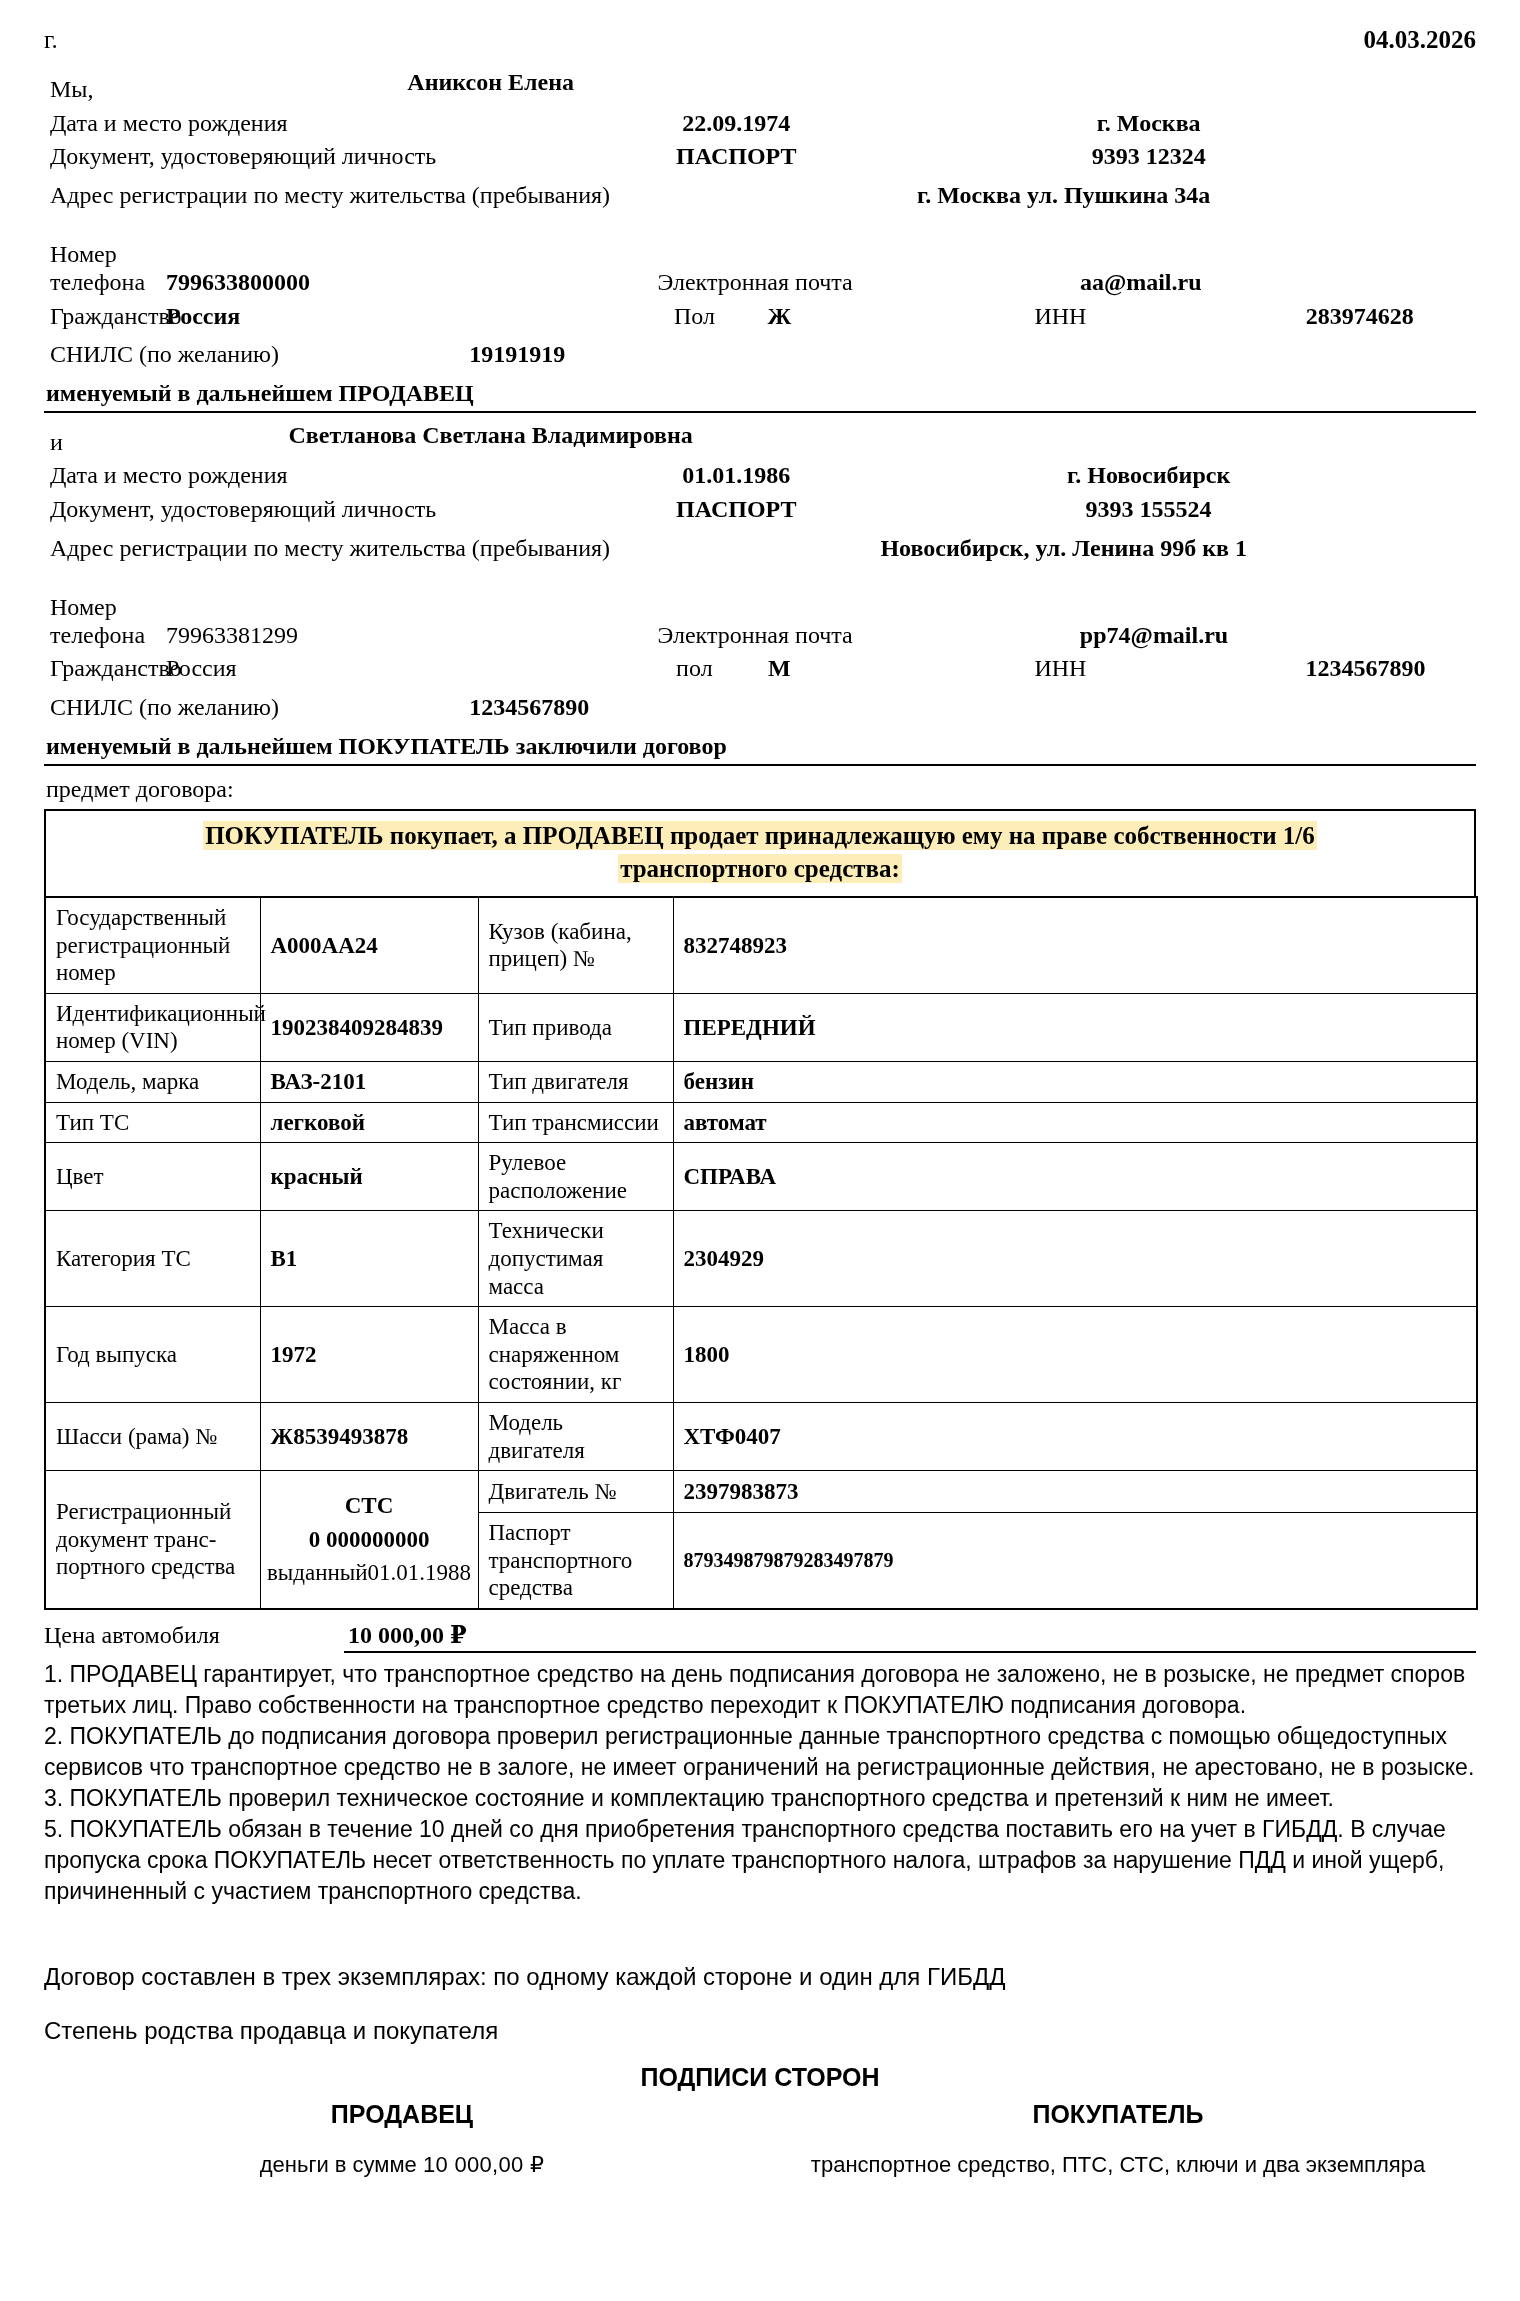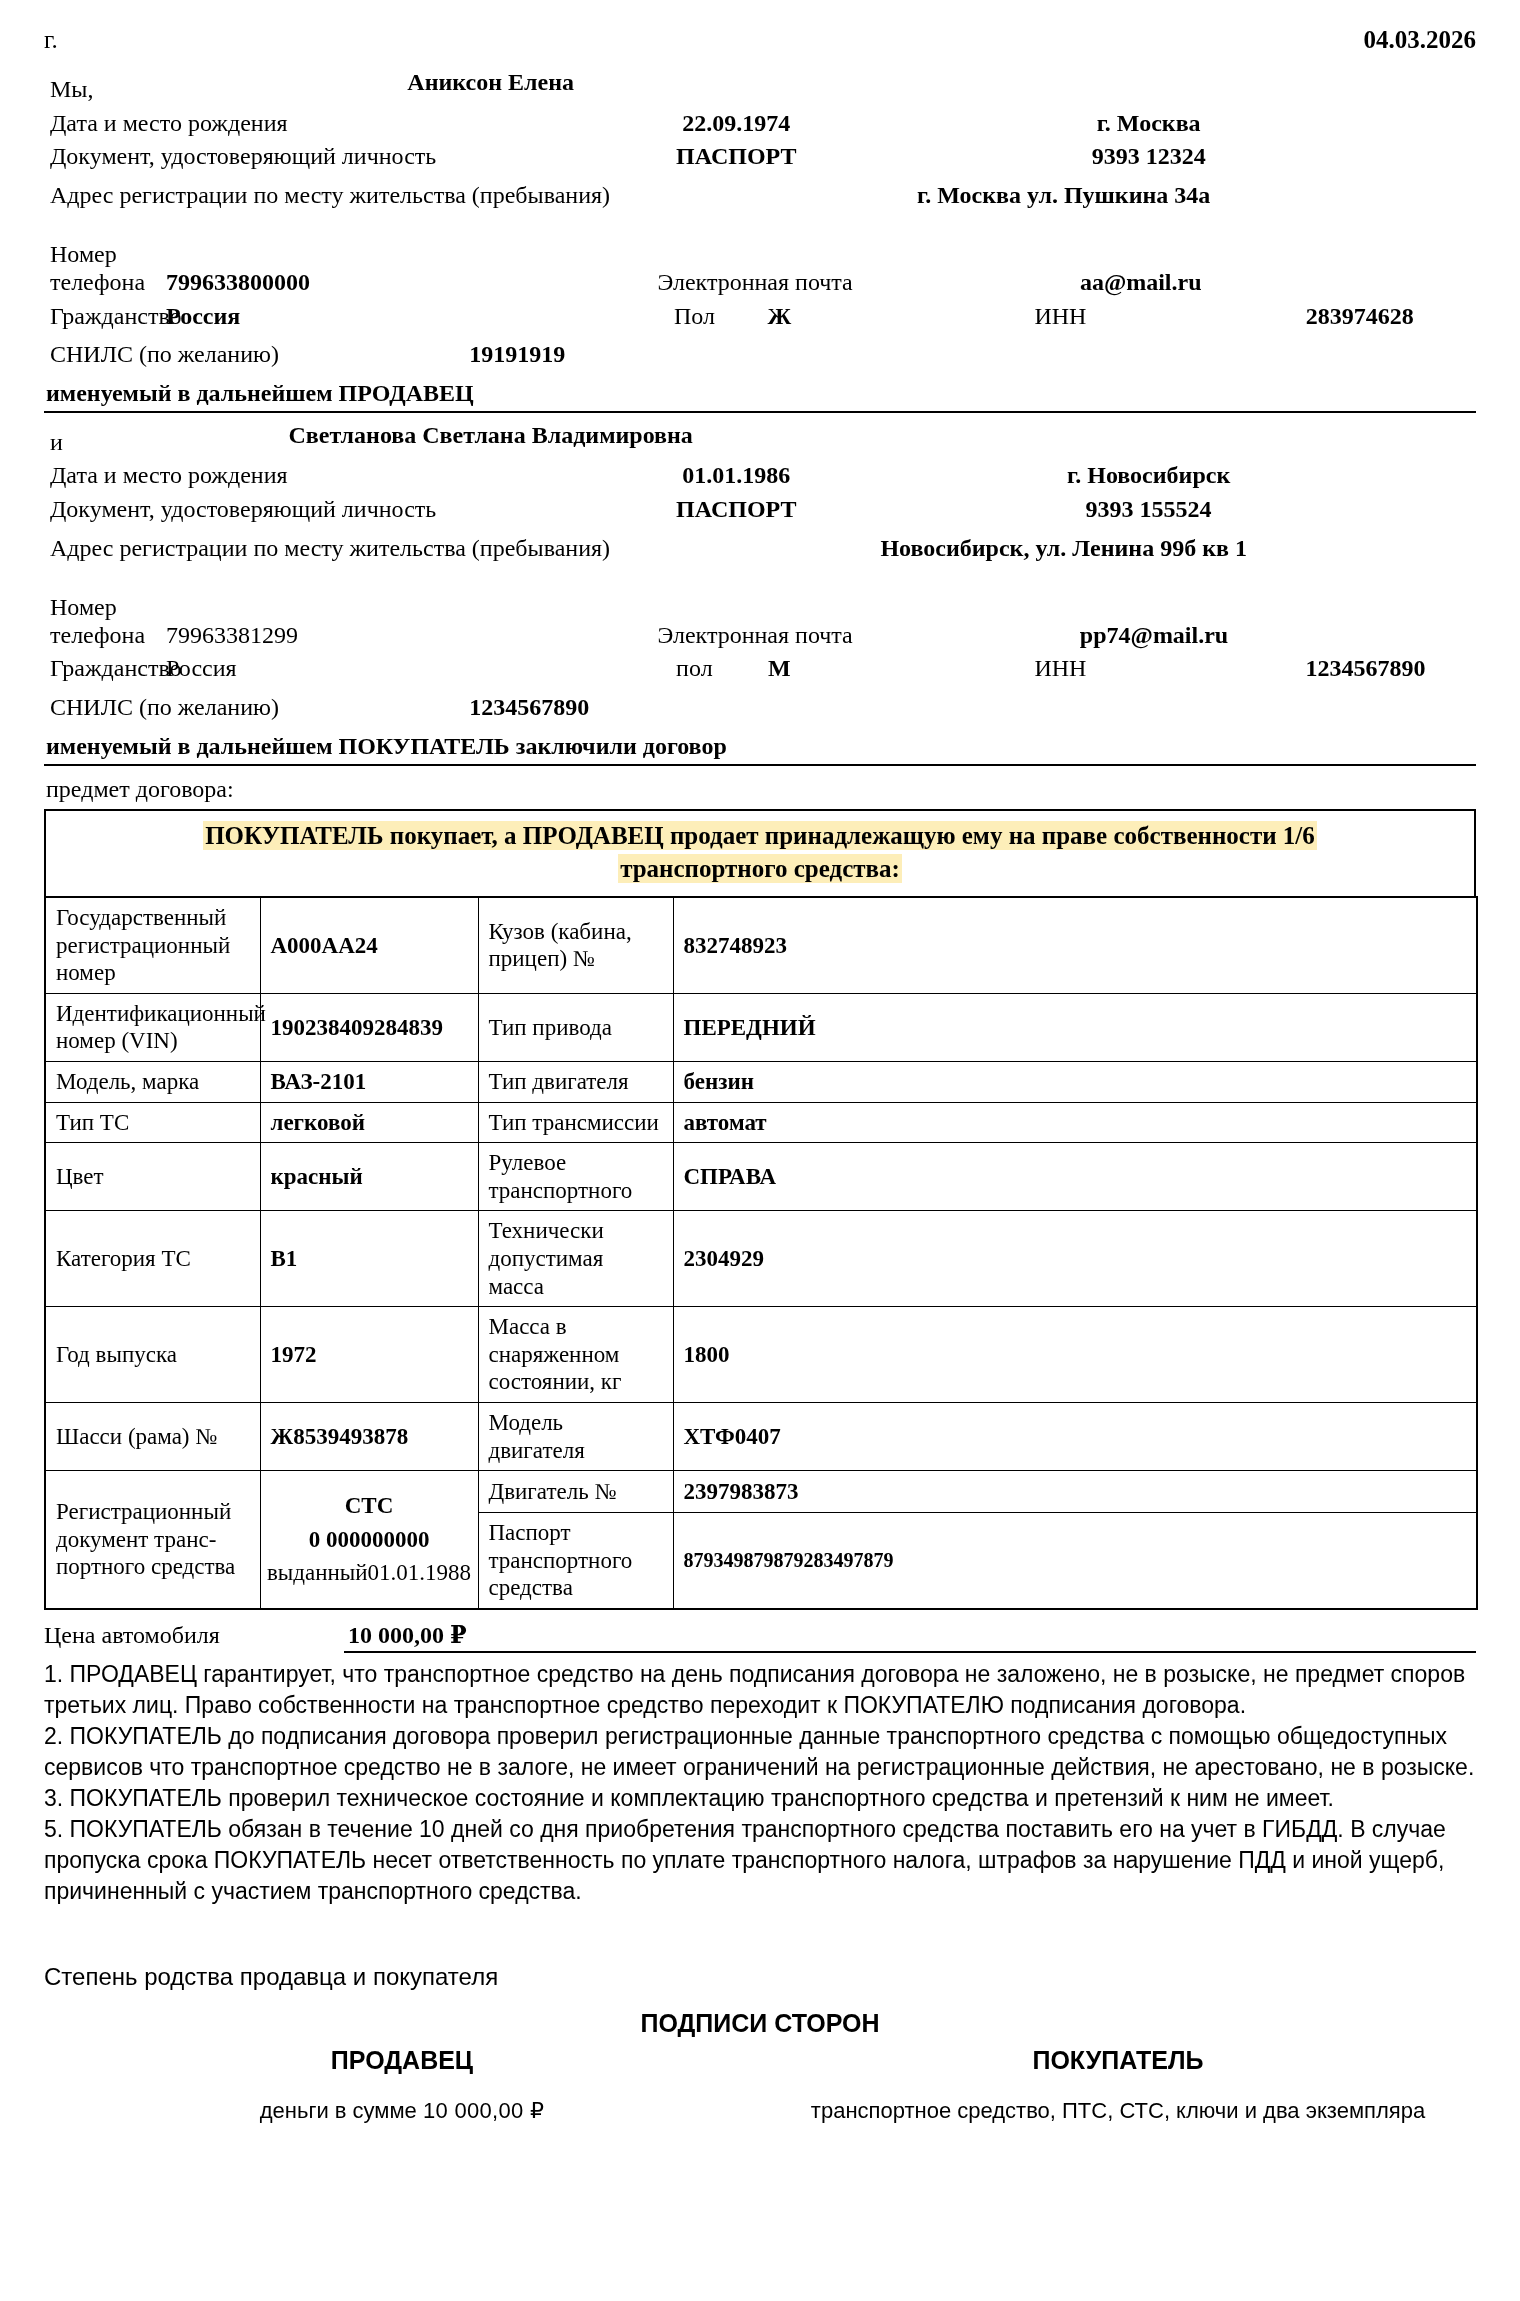--- a/index.html
+++ b/index.html
@@ -368,21 +368,21 @@
     <tr>
       <td class="k" style="height:34px">Тип ТС</td>
       <td class="v">легковой</td>
       <td class="k">Тип трансмиссии</td>
       <td class="v">автомат</td>
     </tr>
 
     <tr>
       <td class="k" style="height:34px">Цвет</td>
       <td class="v">красный</td>
-      <td class="k">Рулевое транспортного</td>
+      <td class="k">Рулевое расположение</td>
       <td class="v">СПРАВА</td>
     </tr>
 
     <tr>
       <td class="k" style="height:56px">Категория ТС</td>
       <td class="v">В1</td>
       <td class="k">Технически допустимая масса</td>
       <td class="v">2304929</td>
     </tr>
 
@@ -427,20 +427,21 @@
   </div>
 
   <div class="clauses">
     <p>1. ПРОДАВЕЦ гарантирует, что транспортное средство на день подписания договора не заложено, не в розыске, не предмет споров третьих лиц. Право собственности на транспортное средство переходит к ПОКУПАТЕЛЮ подписания договора.</p>
     <p>2. ПОКУПАТЕЛЬ до подписания договора проверил регистрационные данные транспортного средства с помощью общедоступных сервисов  что транспортное средство не в залоге, не имеет ограничений на регистрационные действия, не арестовано, не в розыске.</p>
     <p>3. ПОКУПАТЕЛЬ проверил техническое состояние и комплектацию транспортного средства и претензий к ним не имеет.</p>
     <p>5. ПОКУПАТЕЛЬ обязан в течение 10 дней со дня приобретения транспортного средства поставить его на учет в ГИБДД. В случае пропуска срока ПОКУПАТЕЛЬ несет ответственность по уплате транспортного налога, штрафов за нарушение ПДД и иной ущерб, причиненный с участием транспортного средства.</p>
   </div>
 
   <div class="after-clauses">
+    <div>Договор составлен в трех экземплярах: по одному каждой стороне и один для ГИБДД</div>
     <div class="line2">Степень родства продавца и покупателя</div>
   </div>
 
   <div class="sig-title">ПОДПИСИ СТОРОН</div>
 
   <div class="sig-cols">
     <div class="sig-col">
       <div class="sig-role">ПРОДАВЕЦ</div>
       <div class="sig-desc">
         <span>деньги в сумме</span>

